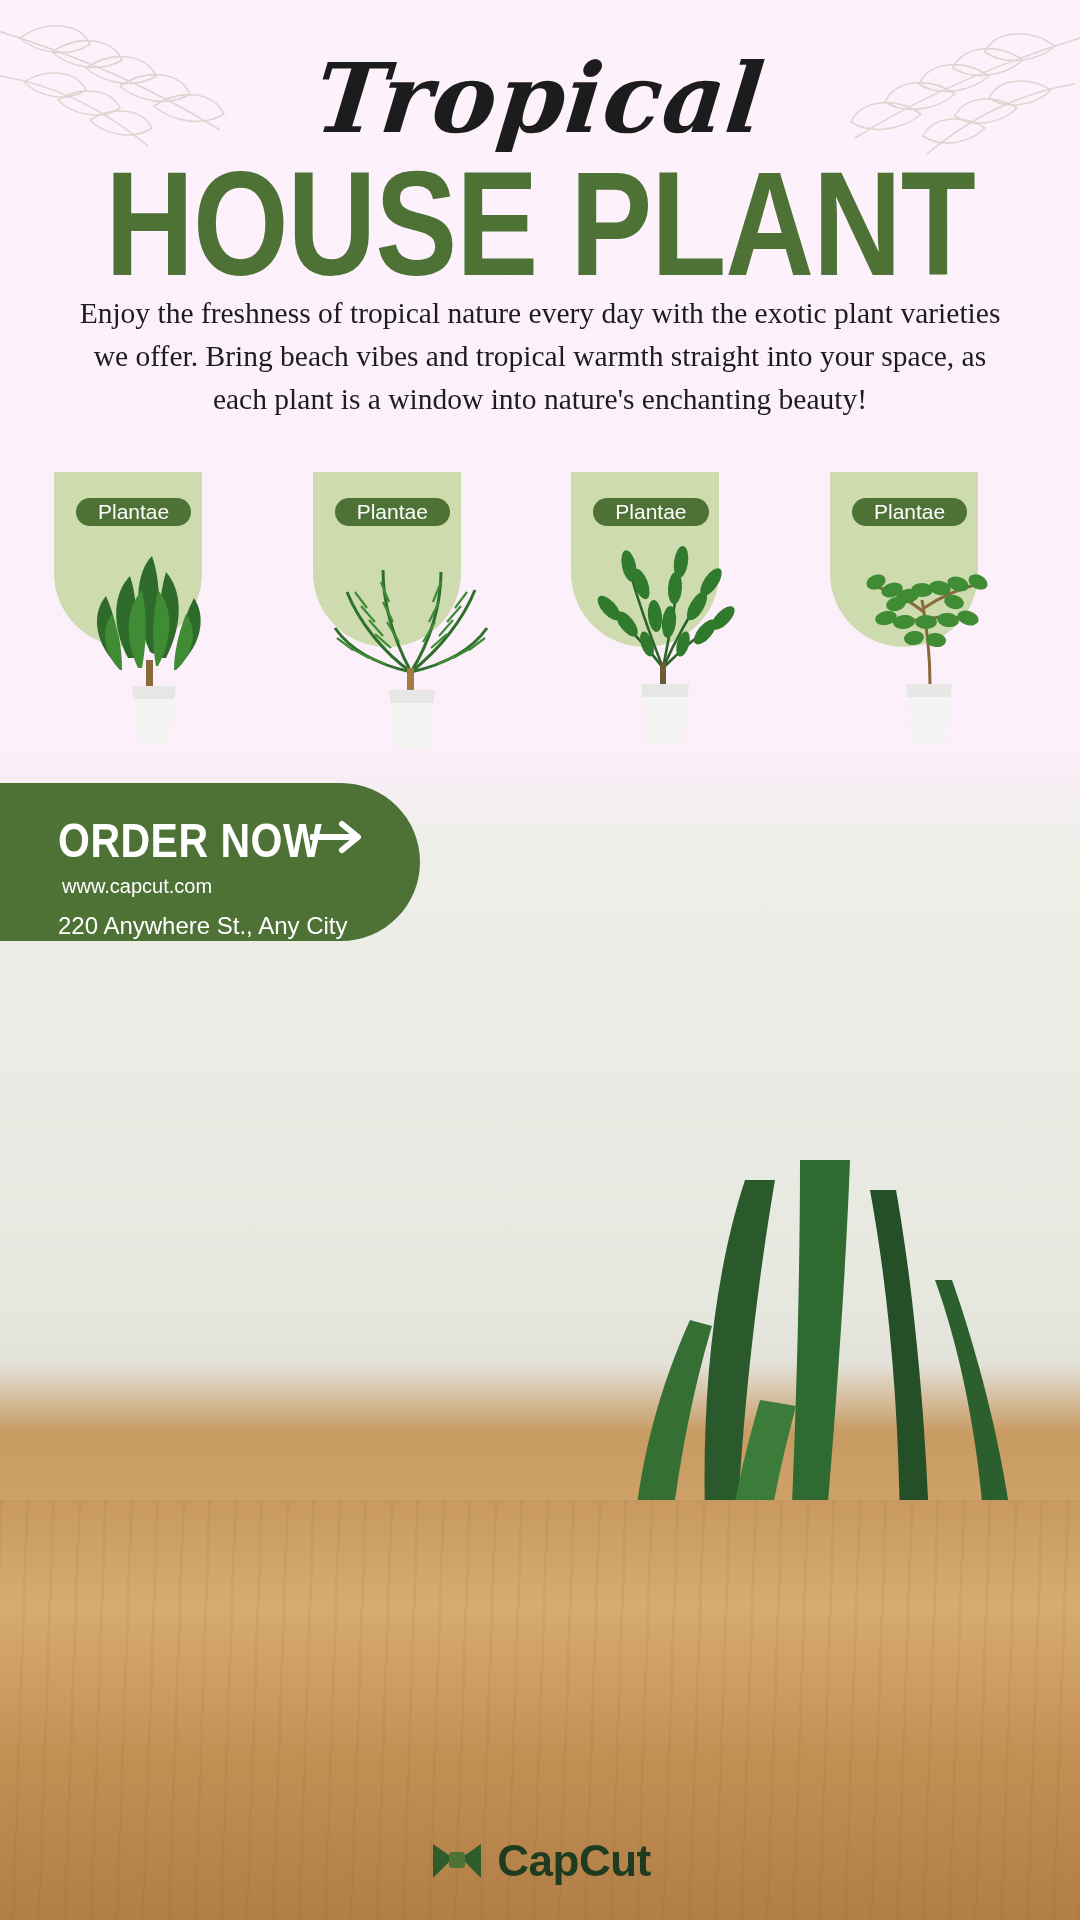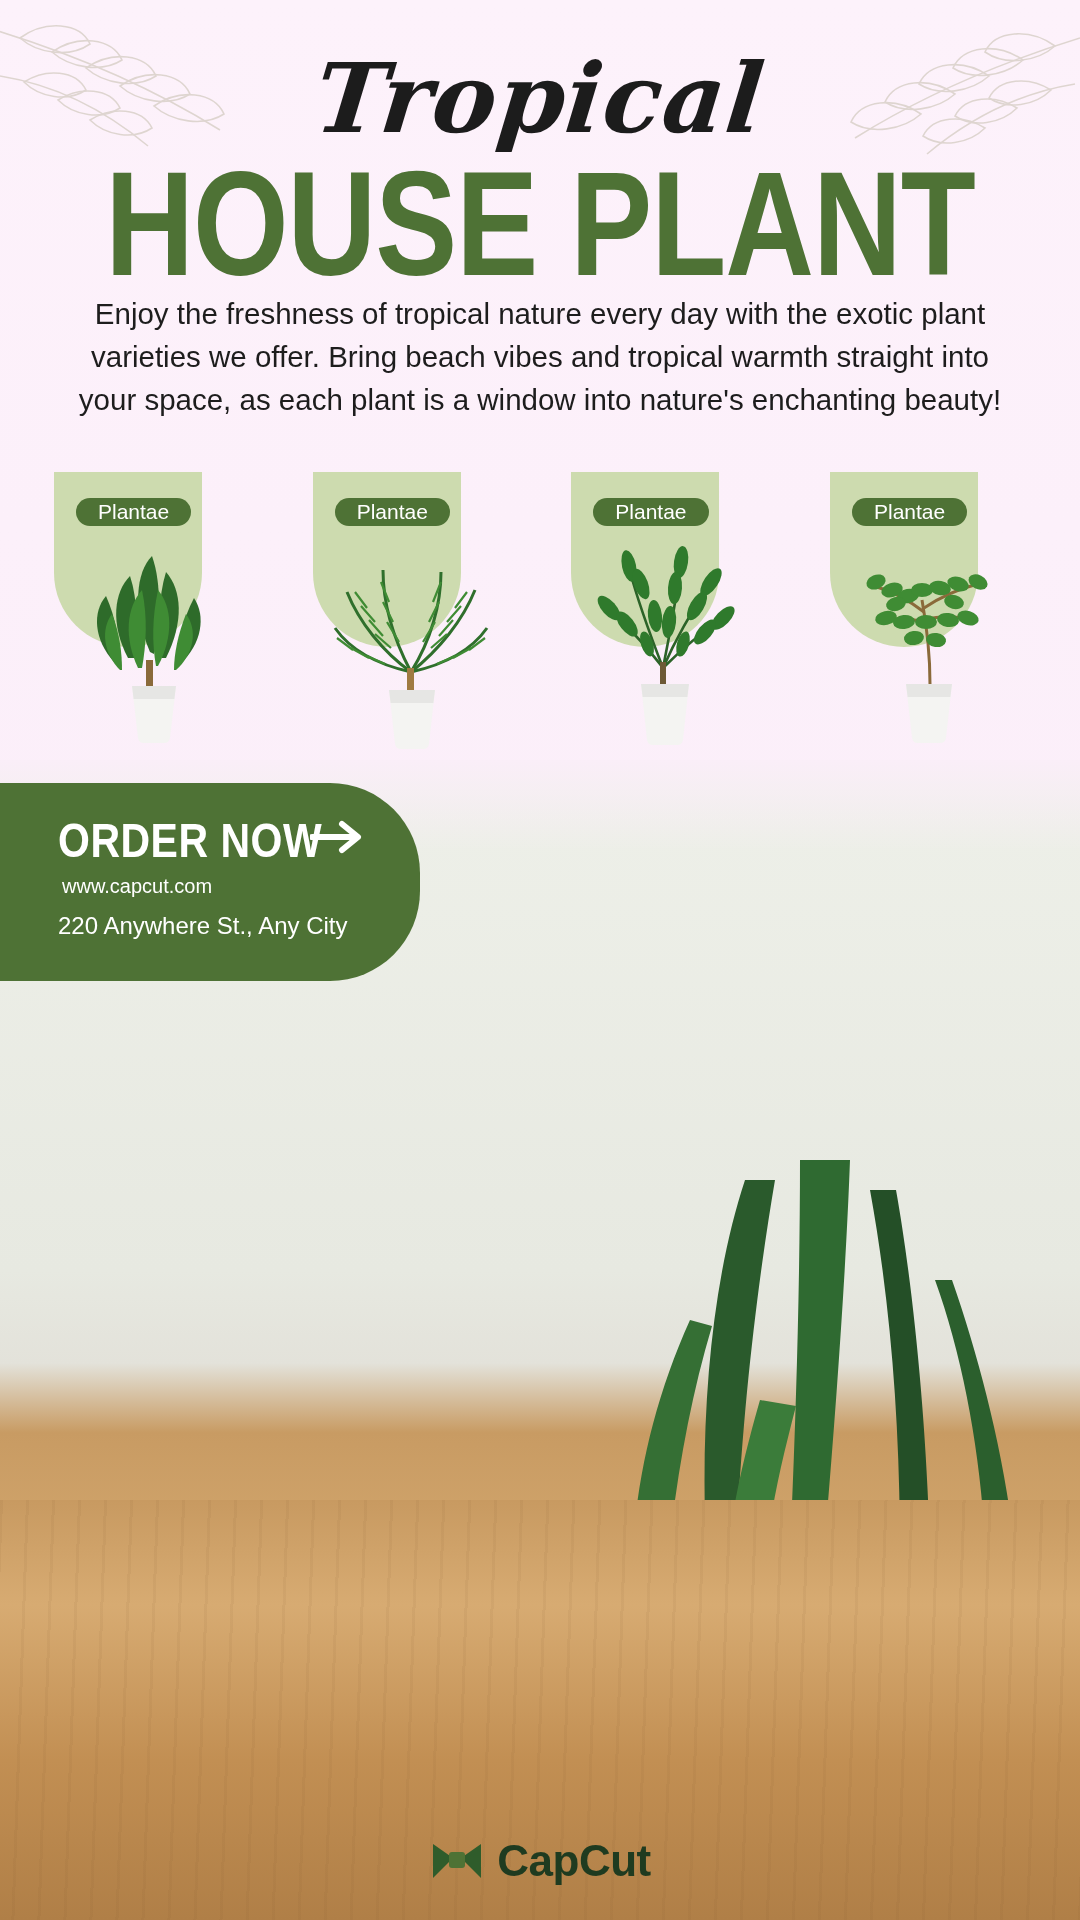--- a/index.html
+++ b/index.html
@@ -57,20 +57,21 @@
   
   .intro {
     position: absolute;
     top: 292px;
     left: 70px;
     width: 940px;
     text-align: center;
     font-size: 29.5px;
     line-height: 1.46;
     color: #1d1d1d;
+    font-family: Liberation Serif, serif;
   }
 
   
   .cards {
     position: absolute;
     top: 472px;
     left: 54px;
     width: 980px;
     height: 290px;
     display: flex;
@@ -106,21 +107,21 @@
   }
 
   .plant-art { position: absolute; bottom: 0; left: 0; width: 204px; height: 290px; z-index: 3; }
 
   
   .cta {
     position: absolute;
     top: 783px;
     left: 0;
     width: 420px;
-    height: 198px;
+    height: 158px;
     background: #4e7235;
     border-radius: 0 90px 90px 0;
     z-index: 5;
   }
   .cta-title {
     position: absolute;
     top: 30px; left: 58px;
     color: #fff;
     font-weight: 700;
     font-size: 41px;

